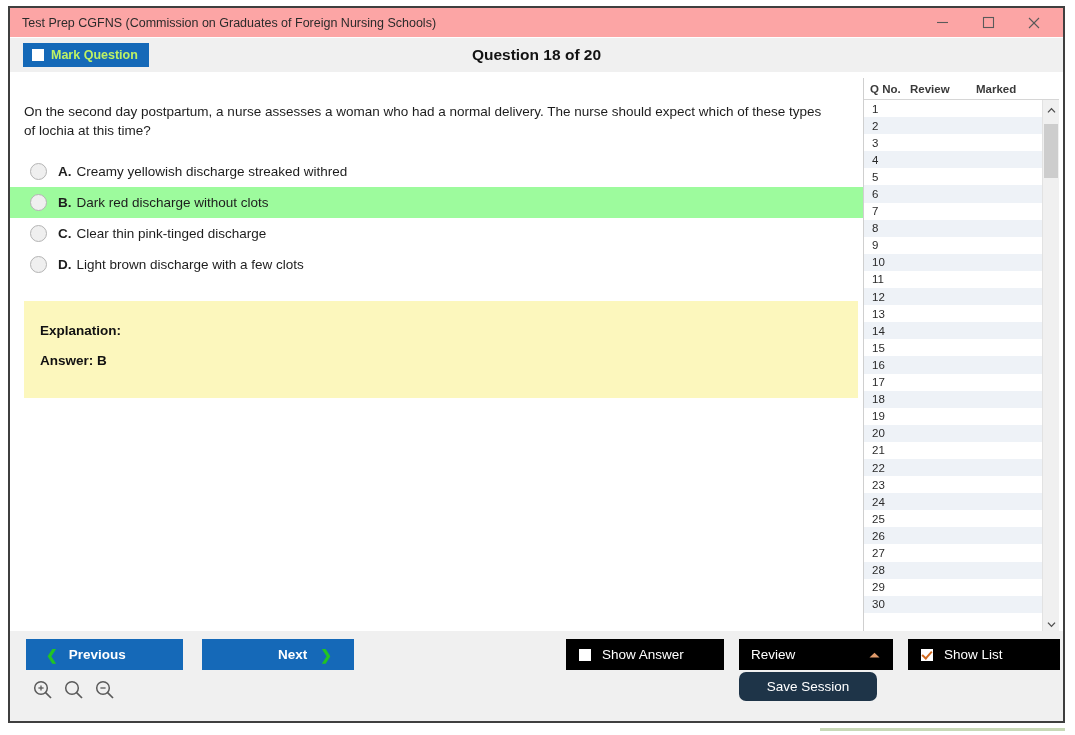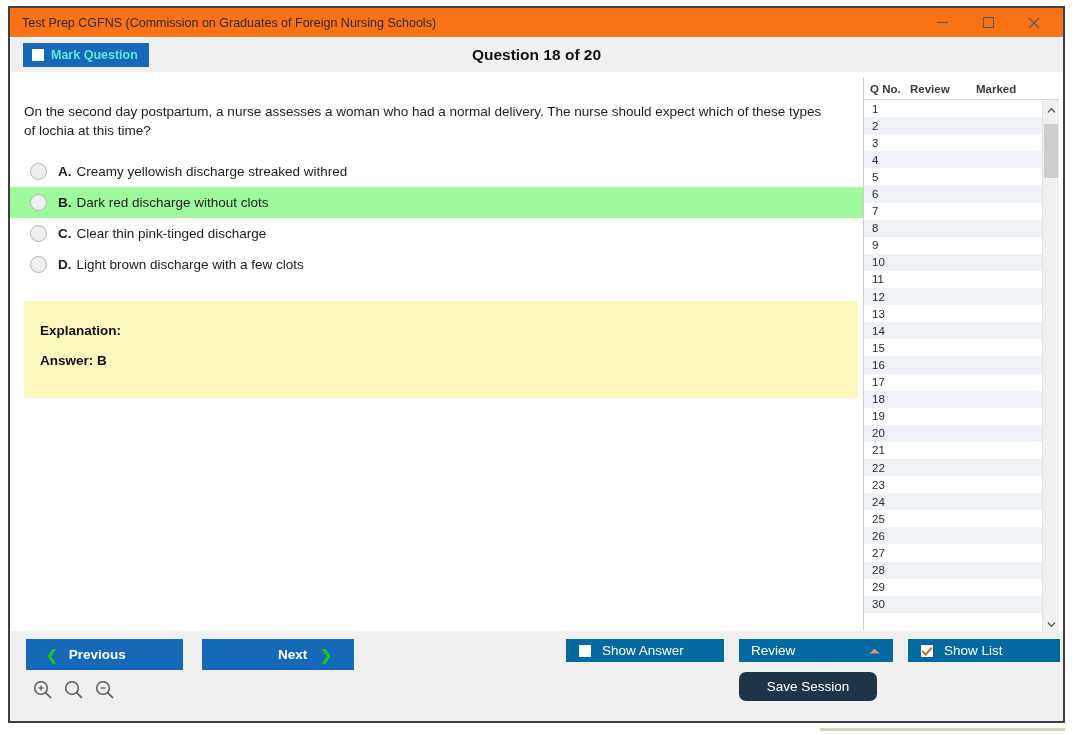--- a/index.html
+++ b/index.html
@@ -32,21 +32,21 @@
     position: absolute;
     left: 820px; top: 728px;
     width: 245px; height: 3px;
     background: #9ab87a;
     opacity: .55;
   }
 
   
   .titlebar {
     height: 30px;
-    background: #f97316;
+    background: #fca5a5;
     display: flex;
     align-items: center;
     flex: 0 0 auto;
     border-bottom: 1px solid #ffffff;
   }
   .titlebar-text {
     font-size: 12.5px;
     color: #2b2b2b;
     padding-left: 12px;
     white-space: nowrap;
@@ -67,21 +67,21 @@
     background: #f0f0f0;
     display: flex;
     align-items: center;
     position: relative;
     flex: 0 0 auto;
   }
   .mark-btn {
     margin-left: 13px;
     height: 24px;
     background: #1569b8;
-    color: #5eead4;
+    color: #bef264;
     border: none;
     display: flex;
     align-items: center;
     gap: 7px;
     padding: 0 11px 0 9px;
     font-family: "Liberation Sans", sans-serif;
     font-size: 12.5px;
     font-weight: bold;
     cursor: pointer;
   }
@@ -260,24 +260,24 @@
     align-items: center;
   }
   .btn-blue {
     background: #1569b8;
     color: #ffffff;
     font-size: 13.5px;
     font-weight: bold;
     height: 31px;
   }
   .btn-orange {
-    background: #0369a1;
+    background: #000000;
     color: #ffffff;
     font-size: 13.5px;
-    height: 23px;
+    height: 31px;
   }
   .btn-navy {
     background: #1e3448;
     color: #ffffff;
     font-size: 13.5px;
     height: 29px;
     justify-content: center;
   }
   .arrow-g { color: #22c422; font-weight: bold; font-size: 14px; }
 

